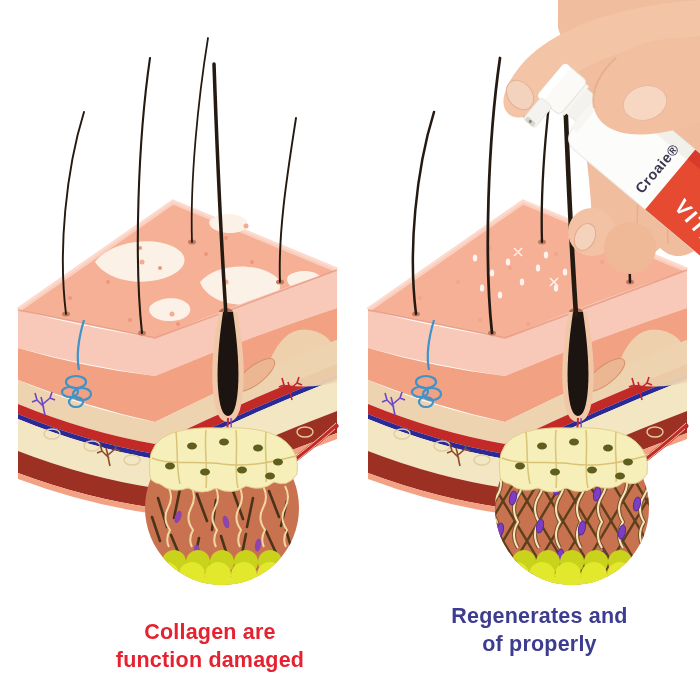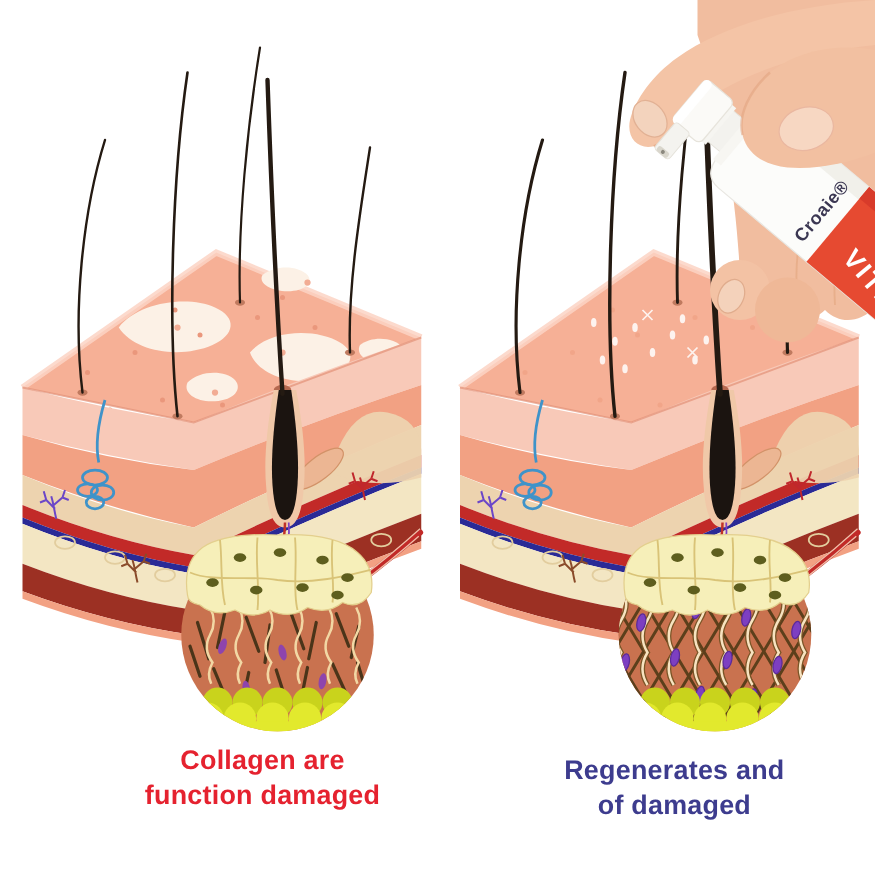--- a/index.html
+++ b/index.html
@@ -3,21 +3,21 @@
 <meta charset="utf-8">
 <style>
   html,body{margin:0;padding:0;background:#fff}
   body{width:700px;height:700px;overflow:hidden;font-family:"Liberation Sans",sans-serif}
   .stage{position:relative;width:700px;height:700px;background:#fff}
   svg.panel{position:absolute;top:30px;width:350px;height:560px}
   #panel-left{left:0}
   #panel-right{left:350px}
   #hand-svg{position:absolute;left:440px;top:0;width:260px;height:290px}
   .caption{position:absolute;text-align:center;font-weight:bold;font-size:21.5px;line-height:1.28;letter-spacing:.2px}
-  #caption-left{left:40px;top:595px;width:340px}
+  #caption-left{left:40px;top:619px;width:340px}
   #caption-right{left:382px;top:603px;width:315px}
 </style>
 </head>
 <body>
 
 <div class="stage">
   <svg id="panel-left" class="panel" viewBox="0 0 350 560">
       <g>
         <path d="M18,280 L173,172 L337,240 L155,308 Z" fill="#f6b096"></path>
         <path d="M18,280 L173,172 L337,240" stroke="#fbd4c4" stroke-width="5" fill="none" opacity=".85"></path>
@@ -391,15 +391,15 @@
       <path d="M176,58 C160,72 150,92 154,108" stroke="#df9f7b" stroke-width="2" fill="none" opacity=".5"></path>
     </g>
   </svg>
 
   <div class="caption" id="caption-left" style="color: rgb(229, 34, 47);">
     <div>Collagen are</div>
     <div>function damaged</div>
   </div>
   <div class="caption" id="caption-right" style="color: rgb(61, 60, 142);">
     <div>Regenerates and</div>
-    <div>of damaged</div>
+    <div>of properly</div>
   </div>
 </div>
 
 </body></html>

